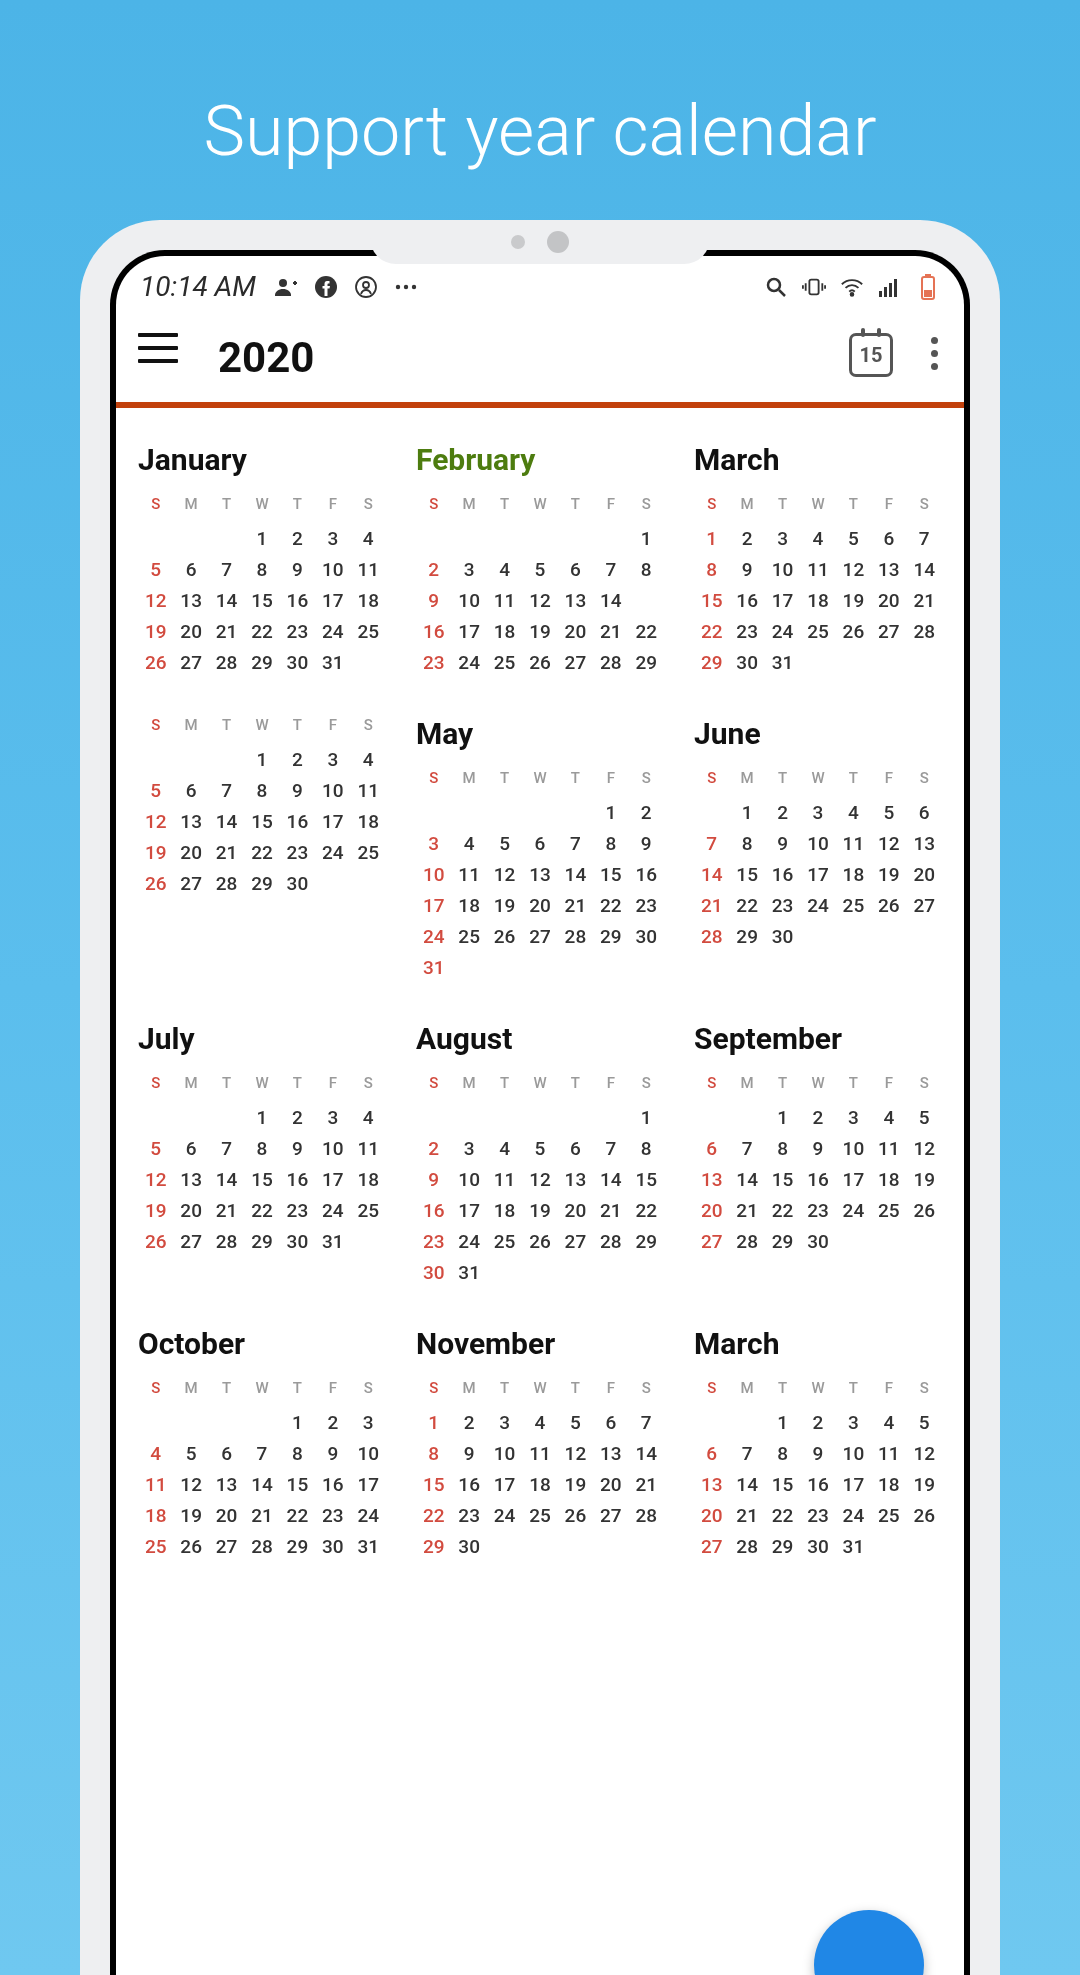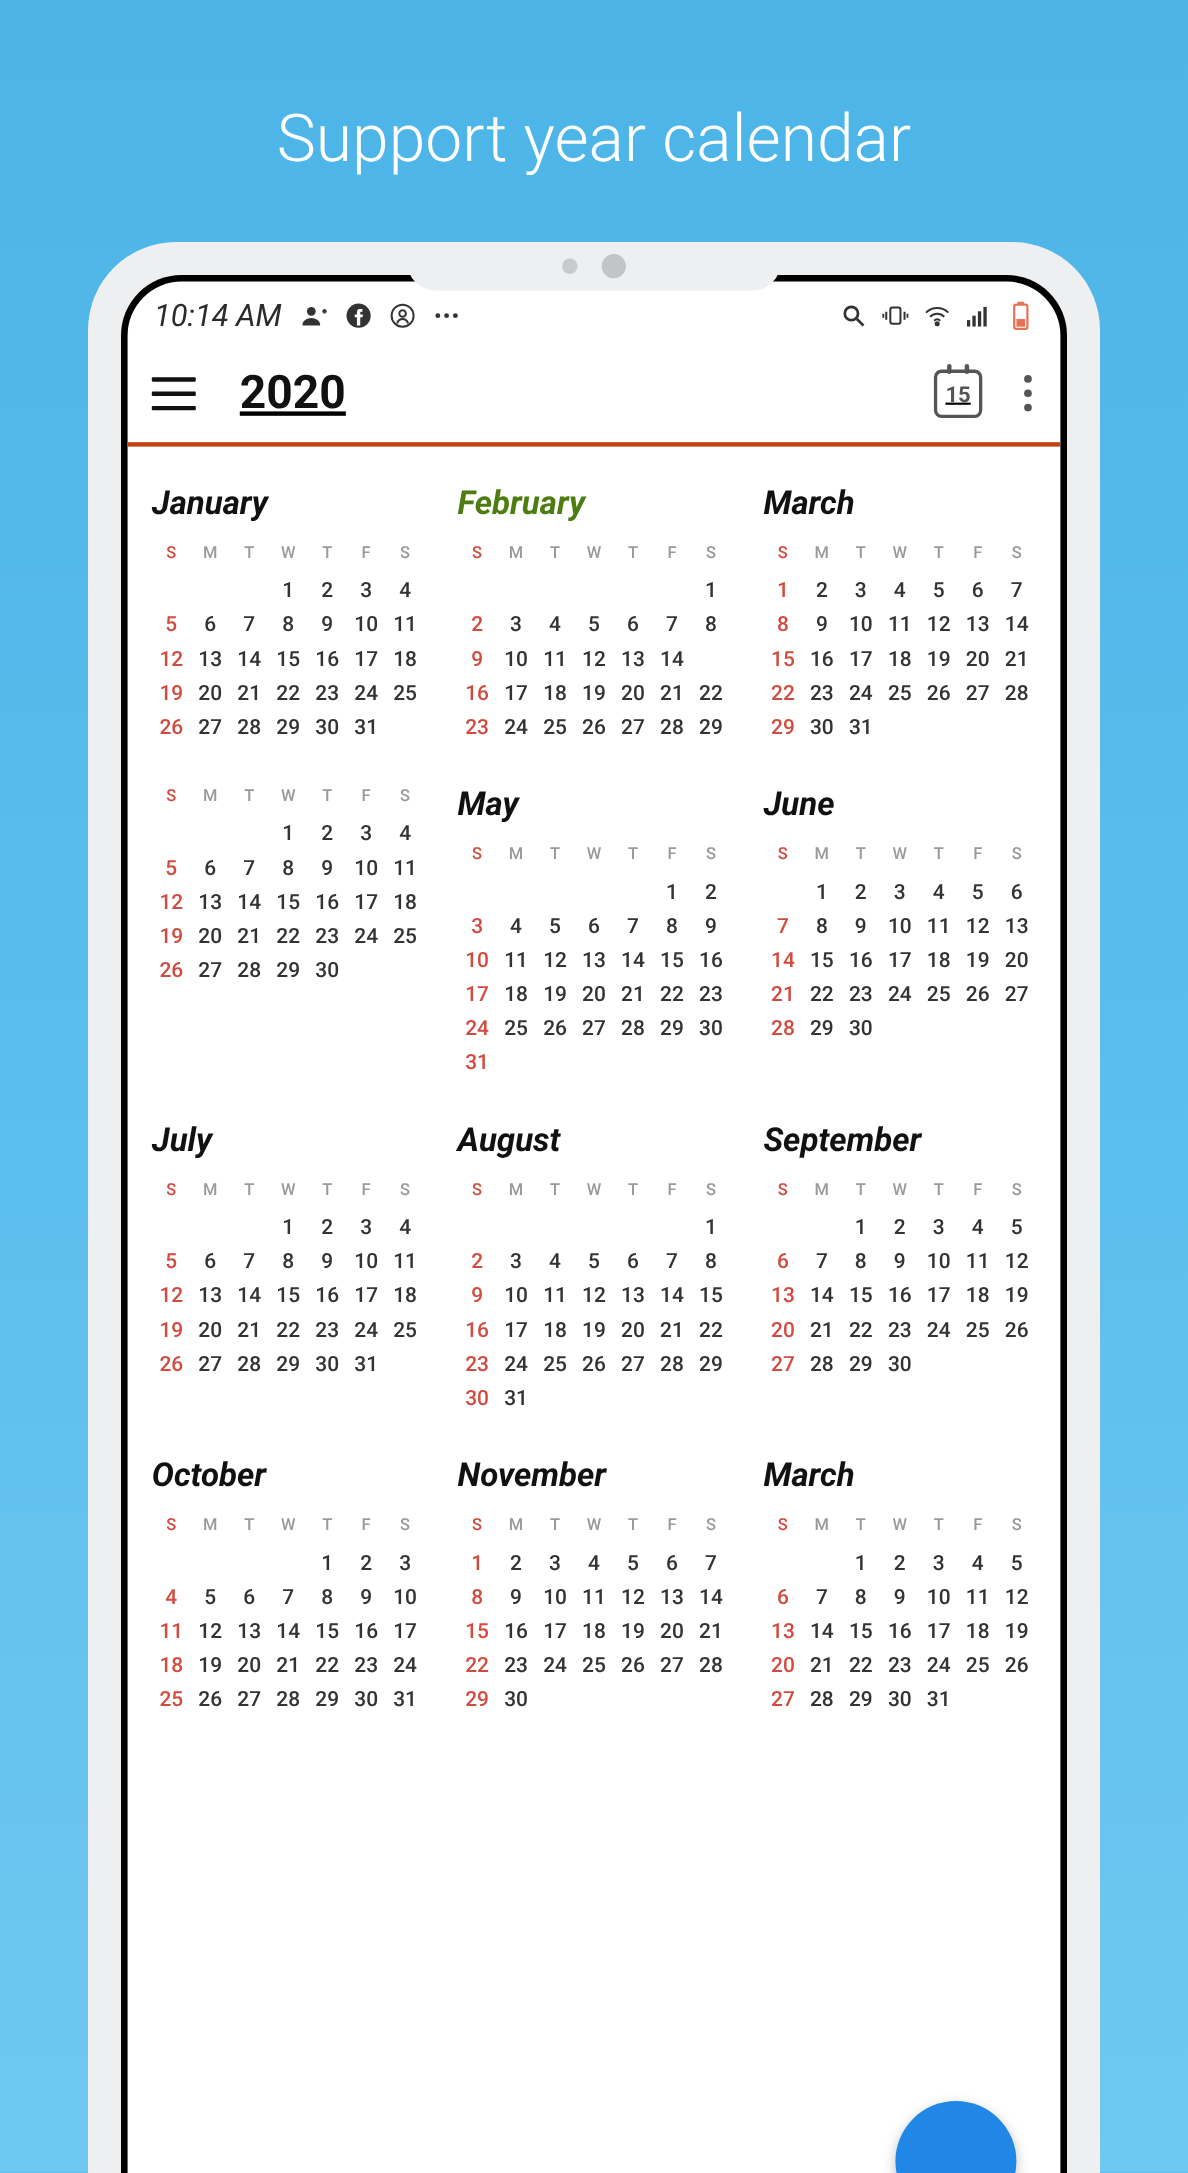--- a/index.html
+++ b/index.html
@@ -5,21 +5,21 @@
 * { margin: 0; padding: 0; box-sizing: border-box; }
 body {
   font-family: -apple-system, BlinkMacSystemFont, "Segoe UI", Roboto, Helvetica, Arial, sans-serif;
   background: linear-gradient(180deg, #4CB4E7 0%, #5BBEED 50%, #6FC8F0 100%);
   width: 1080px;
   height: 1975px;
   overflow: hidden;
 }
 .headline {
   color: #fff;
-  font-size: 60px;
+  font-size: 70px;
   font-weight: 300;
   text-align: center;
   padding-top: 90px;
 }
 .phone-wrap {
   position: absolute;
   left: 50%;
   transform: translateX(-50%);
   top: 220px;
 }
@@ -61,24 +61,22 @@
   font-style: italic;
 }
 .status-time { font-size: 28px; margin-right: 18px; }
 .status-left-icons { display: flex; gap: 16px; align-items: center; }
 .status-spacer { flex: 1; }
 .status-right-icons { display: flex; gap: 14px; align-items: center; }
 .sicon { width: 24px; height: 24px; display: inline-flex; align-items: center; justify-content: center; }
 
 .app-bar {
   display: flex;
-  align-items: center;
   padding: 18px 22px 20px 22px;
-  border-bottom: 4px solid #c2410c;
-  text-decoration: underline;
+  border-bottom: 6px solid #c2410c;
 }
 .hamburger { width: 40px; height: 30px; display: flex; flex-direction: column; justify-content: space-between; margin-right: 40px; cursor: pointer; }
 .hamburger span { height: 4px; background: #111; width: 100%; border-radius: 1px; }
 .year-title { font-size: 42px; font-weight: 700; color: #111; }
 .app-bar-spacer { flex: 1; }
 .today-icon {
   width: 44px; height: 44px; border: 3px solid #555; border-radius: 7px;
   display: flex; align-items: center; justify-content: center;
   font-size: 20px; font-weight: 700; color: #555; position: relative; margin-right: 34px;
 }
@@ -90,21 +88,21 @@
 .more-dots { display: flex; flex-direction: column; gap: 6px; padding: 4px; cursor: pointer; }
 .more-dots span { width: 7px; height: 7px; background: #555; border-radius: 50%; }
 
 .year-grid {
   display: grid;
   grid-template-columns: repeat(3, 1fr);
   gap: 38px 30px;
   padding: 34px 22px;
 }
 .month { }
-.month-name { font-size: 30px; font-weight: 700; color: #111; margin-bottom: 18px; font-style: italic; }
+.month-name { font-size: 30px; font-weight: 700; color: #111; margin-bottom: 18px; }
 .month-name.current { color: #4d7c0f; }
 .dow-row, .week-row {
   display: grid;
   grid-template-columns: repeat(7, 1fr);
   text-align: center;
 }
 .dow-row { margin-bottom: 10px; }
 .dow { font-size: 15px; color: #9A9A9A; font-weight: 500; }
 .dow.sun { color: #D24B3F; }
 .day { font-size: 19px; color: #333; padding: 4px 0; font-weight: 500; position: relative; }

